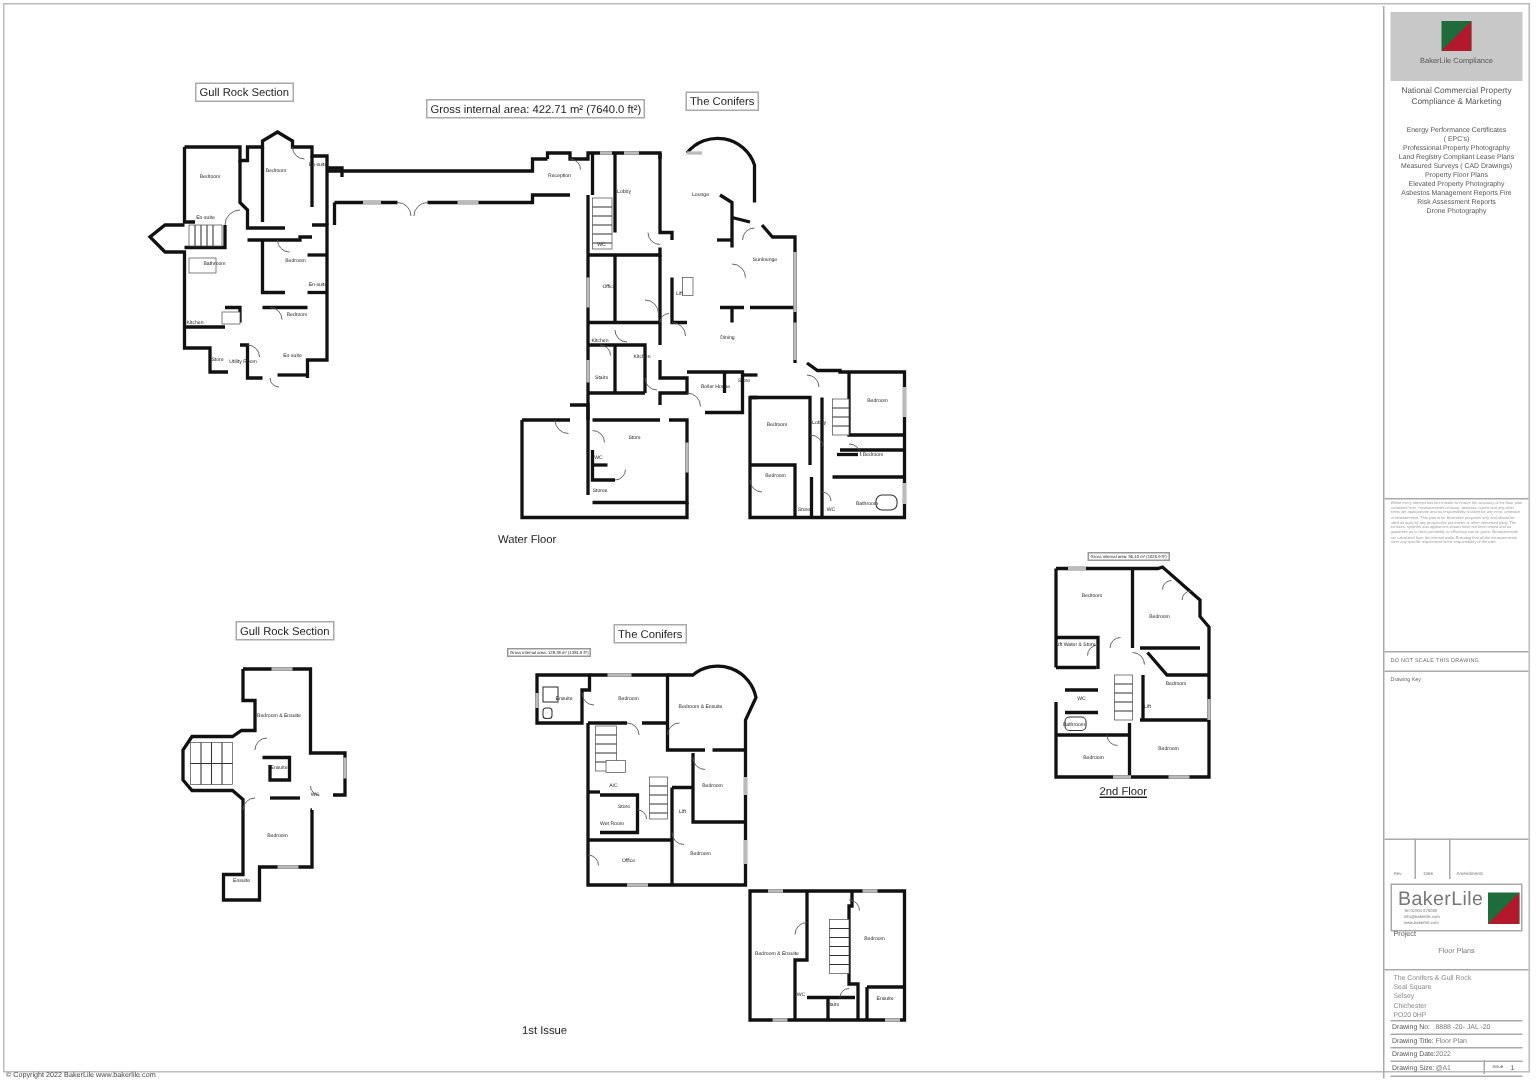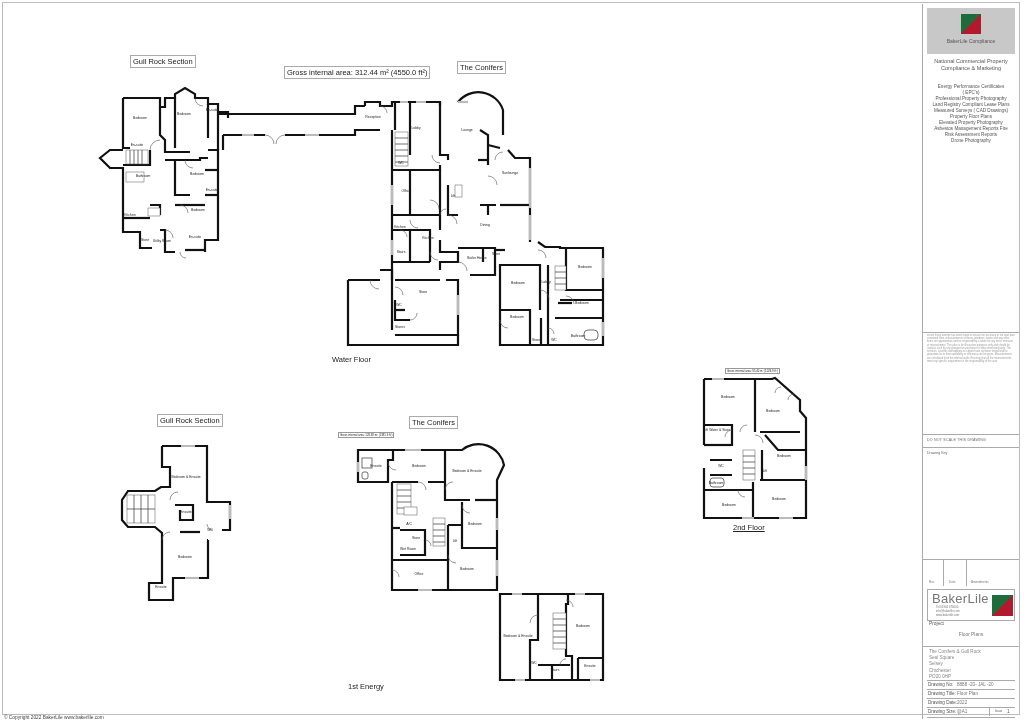--- a/index.html
+++ b/index.html
@@ -257,28 +257,28 @@
       <path class="door" d="M740 432 A7 7 0 0 1 747 425"></path>
       <path class="door" d="M755 435 A8 8 0 0 1 763 443"></path>
       <path class="door" d="M732 430 A7 7 0 0 0 725 437"></path>
       <path class="door" d="M738 490 A7 7 0 0 0 745 497"></path>
       <path class="door" d="M775 393 A6 6 0 0 1 781 387 M788 400 A6 6 0 0 1 794 394"></path>
       <rect class="thin" x="710" y="478" width="14" height="9" rx="3"></rect>
     </g>
   </svg>
 
   <div class="title-box" style="left:130px;top:55px;">Gull Rock Section</div>
-  <div class="title-box" style="left:284px;top:66px;">Gross internal area: 312.44 m² (4550.0 ft²)</div>
+  <div class="title-box" style="left:284px;top:66px;">Gross internal area: 422.71 m² (7640.0 ft²)</div>
   <div class="title-box" style="left:457px;top:61px;">The Conifers</div>
   <div class="floor-label" style="left:332px;top:355px;">Water Floor</div>
 
   <div class="title-box" style="left:157px;top:414px;">Gull Rock Section</div>
   <div class="title-box" style="left:409px;top:416px;">The Conifers</div>
   <div class="small-box" style="left:338px;top:432px;">Gross internal area: 128.38 m² (1381.9 ft²)</div>
-  <div class="floor-label" style="left:348px;top:682px;">1st Energy</div>
+  <div class="floor-label" style="left:348px;top:682px;">1st Issue</div>
 
   <div class="small-box" style="left:725px;top:368px;">Gross internal area: 95.40 m² (1026.9 ft²)</div>
   <div class="floor-label" style="left:733px;top:523px;text-decoration:underline;">2nd Floor</div>
 
   <div class="room" style="left:140px;top:118px;">Bedroom</div>
   <div class="room" style="left:184px;top:114px;">Bedroom</div>
   <div class="room" style="left:212px;top:110px;">En-suite</div>
   <div class="room" style="left:137px;top:145px;">En-suite</div>
   <div class="room" style="left:197px;top:174px;">Bedroom</div>
   <div class="room" style="left:143px;top:176px;">Bathroom</div>

